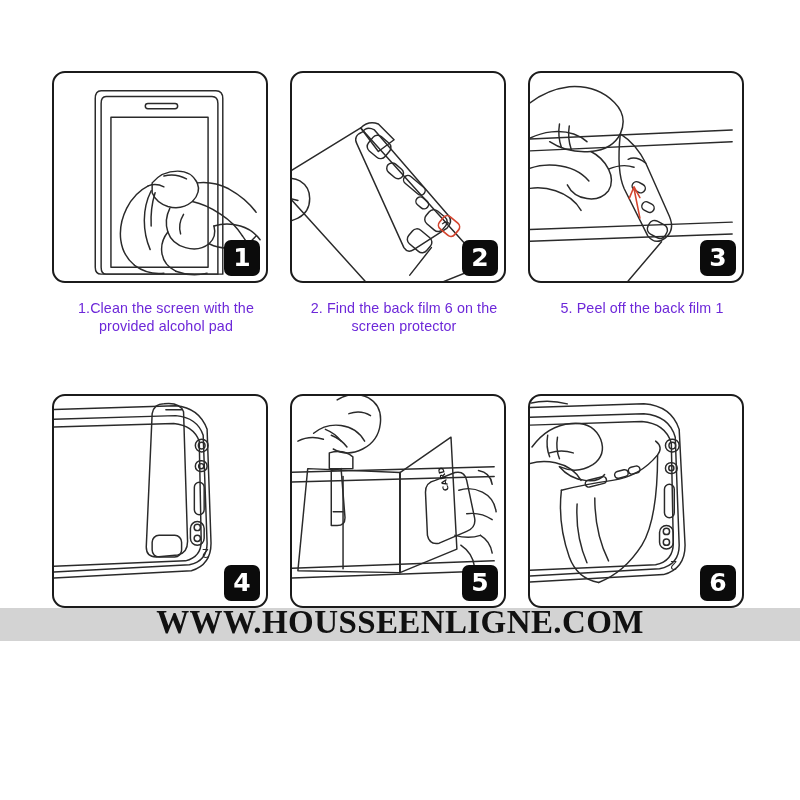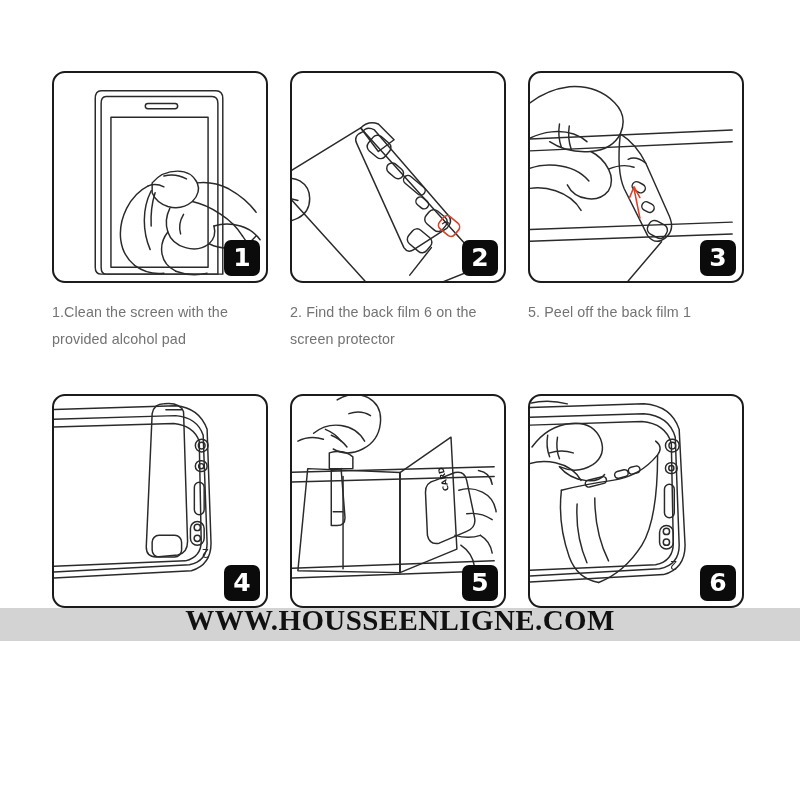--- a/index.html
+++ b/index.html
@@ -77,24 +77,25 @@
     line-height: 36px;
     text-align: center;
     letter-spacing: 0px;
   }
 
   .caption {
     margin-top: 16px;
     width: 228px;
     font-family: "Liberation Sans", sans-serif;
     font-size: 14.3px;
-    line-height: 27px;
-    color: #737373;
+    line-height: 18px;
+    color: #6d28d9;
     letter-spacing: 0.1px;
     white-space: pre-line;
+    text-align: center;
   }
   .step.row2 .caption { margin-top: 16px; }
 
   
   .watermark-band {
     position: absolute;
     left: 0;
     top: 608px;
     width: 800px;
     height: 33px;
@@ -103,21 +104,21 @@
     z-index: 5;
     pointer-events: none;
   }
   .watermark-text {
     position: absolute;
     left: 0;
     top: 604px;
     width: 800px;
     text-align: center;
     font-family: "Liberation Serif", serif;
-    font-size: 29px;
+    font-size: 33px;
     font-weight: 700;
     color: #111111;
     letter-spacing: 0.4px;
     z-index: 6;
     pointer-events: none;
     text-shadow: 0 0 1px rgba(255,255,255,0.35);
   }
 </style>
 </head>
 <body>

